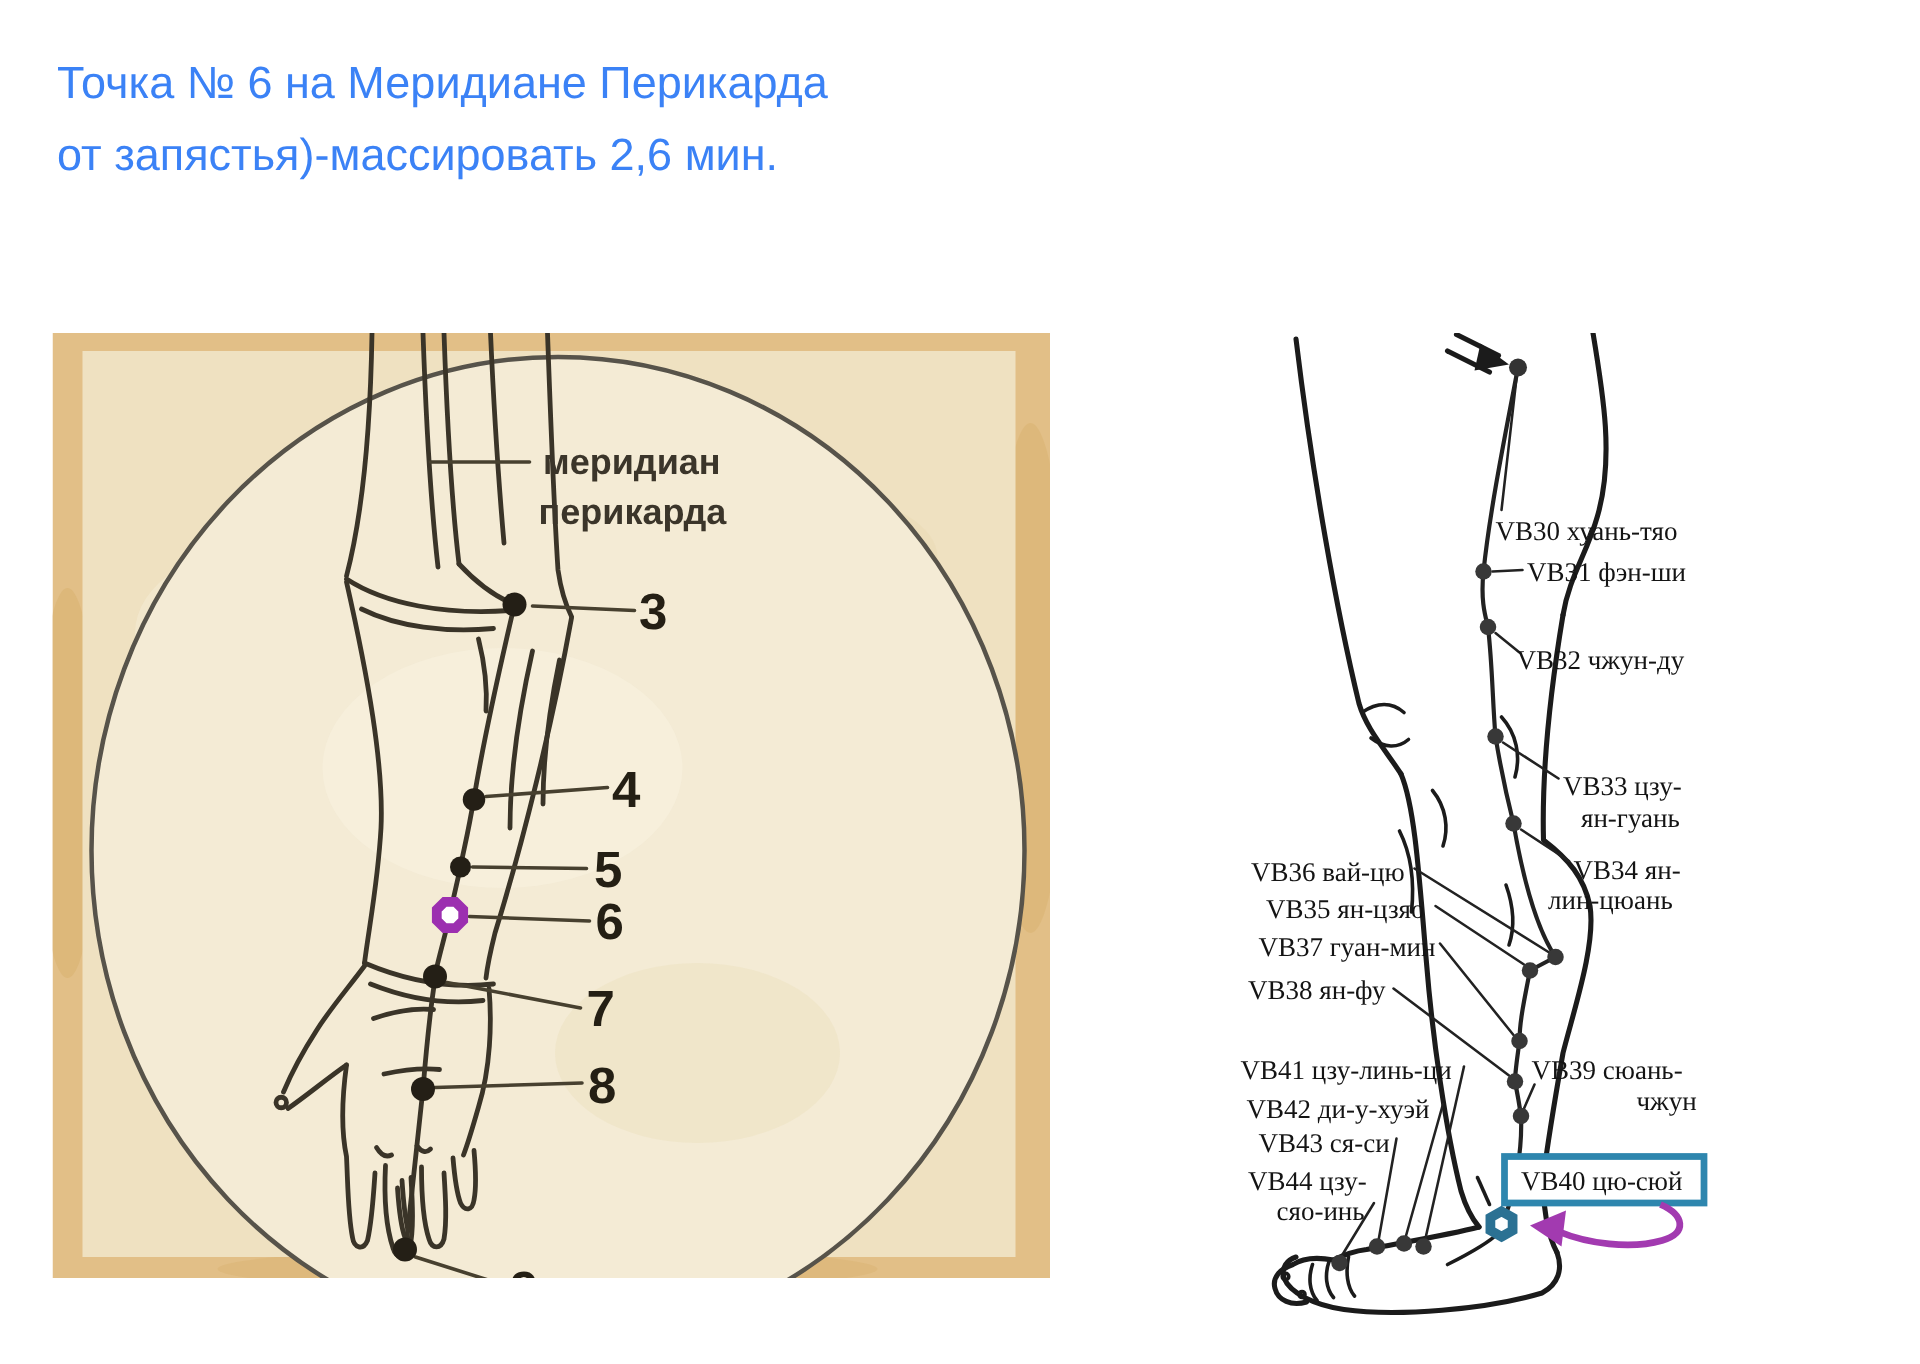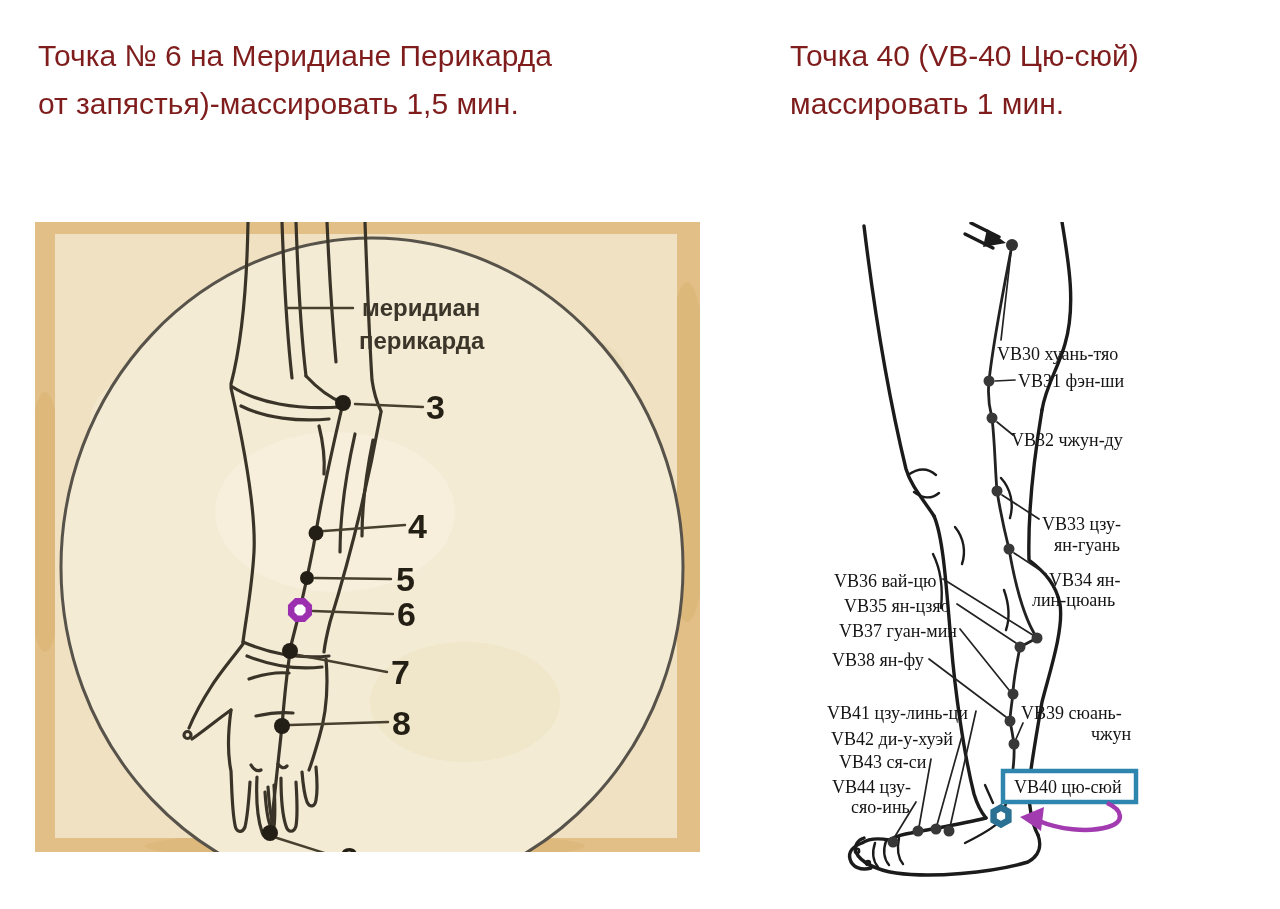--- a/index.html
+++ b/index.html
@@ -1,18 +1,18 @@
 <!DOCTYPE html>
 <html><head>
 <meta charset="utf-8">
 <style>
   html,body{margin:0;padding:0;background:#ffffff;}
   .slide{position:relative;width:1280px;height:909px;background:#ffffff;overflow:hidden;
          font-family:"Liberation Sans",sans-serif;}
-  .caption{position:absolute;top:32px;font-size:30px;line-height:48px;color:#7f1d1d;}
+  .caption{position:absolute;top:32px;font-size:30px;line-height:48px;color:#3b82f6;}
   .caption-left{left:38px;}
   .caption-right{left:790px;}
   .fig{position:absolute;top:222px;}
   .fig-left{left:35px;}
   .fig-right{left:815px;}
   .ink{stroke:#3a3428;stroke-width:3.2;fill:none;stroke-linecap:round;stroke-linejoin:round;}
   .ink2{stroke:#1b1b1b;stroke-width:3.4;fill:none;stroke-linecap:round;stroke-linejoin:round;}
   .thin{stroke:#47402f;stroke-width:2.4;fill:none;stroke-linecap:round;}
   .thin2{stroke:#222222;stroke-width:1.7;fill:none;stroke-linecap:round;}
   .mer{stroke:#222222;stroke-width:2.8;fill:none;stroke-linecap:round;}
@@ -21,27 +21,23 @@
   .merlab{font-family:"Liberation Sans",sans-serif;font-weight:700;font-size:24px;fill:#3b352a;}
   .vblab{font-family:"Liberation Serif",serif;font-size:18px;fill:#141414;}
 </style>
 </head>
 <body>
 
 <div class="slide">
 
   <div class="caption caption-left">
     <div>Точка № 6 на Меридиане Перикарда</div>
-    <div>от запястья)-массировать 1,5 мин.</div>
+    <div>от запястья)-массировать 2,6 мин.</div>
   </div>
 
-  <div class="caption caption-right">
-    <div>Точка 40 (VB-40 Цю-сюй)</div>
-    <div>массировать 1 мин.</div>
-  </div>
 
   <svg class="fig fig-left" width="665" height="630" viewBox="0 0 665 630">
     <g>
       <rect x="0" y="0" width="665" height="630" fill="#e2bf87"></rect>
       <ellipse cx="10" cy="300" rx="20" ry="130" fill="#d8b06a" opacity="0.45"></ellipse>
       <ellipse cx="652" cy="230" rx="24" ry="170" fill="#d8b06a" opacity="0.4"></ellipse>
       <ellipse cx="330" cy="624" rx="220" ry="14" fill="#d8b06a" opacity="0.35"></ellipse>
       <rect x="20" y="12" width="622" height="604" fill="#efe1c1"></rect>
       <ellipse cx="150" cy="200" rx="95" ry="60" fill="#f6edd8" opacity="0.5"></ellipse>
       <ellipse cx="490" cy="430" rx="110" ry="70" fill="#f6edd8" opacity="0.5"></ellipse>

